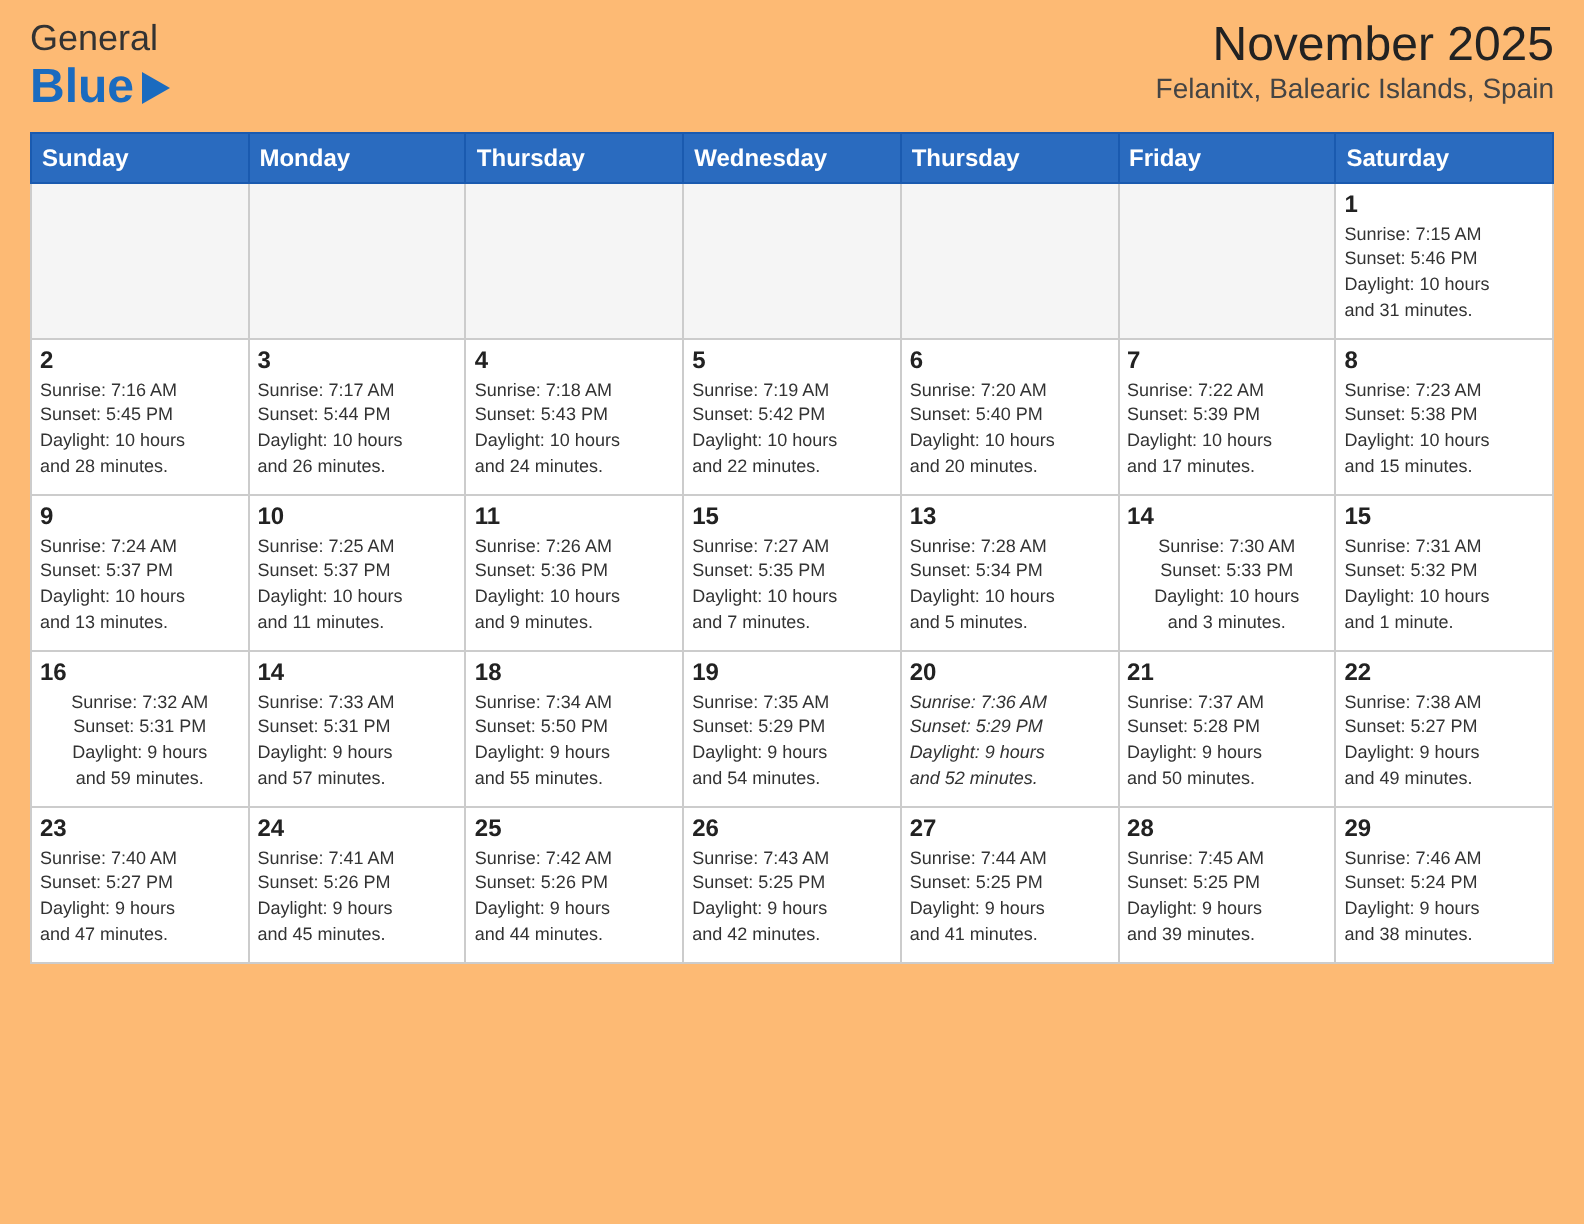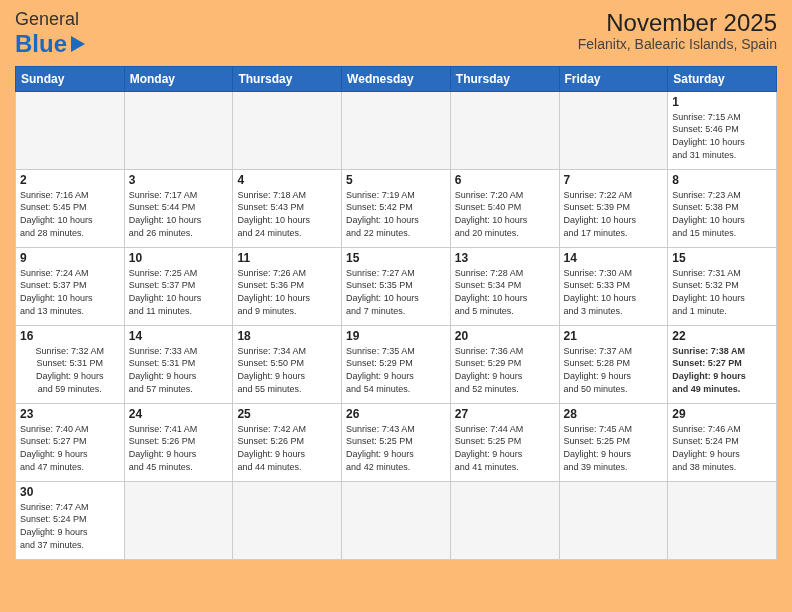--- a/index.html
+++ b/index.html
@@ -213,21 +213,21 @@
           </td>
           <td>
             <div class="day-number">13</div>
             <div class="day-info" style="white-space: pre-line;">Sunrise: 7:28 AM
 Sunset: 5:34 PM
 Daylight: 10 hours
 and 5 minutes.</div>
           </td>
           <td>
             <div class="day-number">14</div>
-            <div class="day-info" style="white-space: pre-line;">Sunrise: 7:30 AM
+            <div class="day-info" style="white-space: pre-line; text-align: center;">Sunrise: 7:30 AM
 Sunset: 5:33 PM
 Daylight: 10 hours
 and 3 minutes.</div>
           </td>
           <td>
             <div class="day-number">15</div>
             <div class="day-info" style="white-space: pre-line;">Sunrise: 7:31 AM
 Sunset: 5:32 PM
 Daylight: 10 hours
 and 1 minute.</div>
@@ -257,35 +257,35 @@
           </td>
           <td>
             <div class="day-number">19</div>
             <div class="day-info" style="white-space: pre-line;">Sunrise: 7:35 AM
 Sunset: 5:29 PM
 Daylight: 9 hours
 and 54 minutes.</div>
           </td>
           <td>
             <div class="day-number">20</div>
-            <div class="day-info" style="white-space: pre-line;">Sunrise: 7:36 AM
+            <div class="day-info" style="white-space: pre-line; font-style: italic;">Sunrise: 7:36 AM
 Sunset: 5:29 PM
 Daylight: 9 hours
 and 52 minutes.</div>
           </td>
           <td>
             <div class="day-number">21</div>
             <div class="day-info" style="white-space: pre-line;">Sunrise: 7:37 AM
 Sunset: 5:28 PM
 Daylight: 9 hours
 and 50 minutes.</div>
           </td>
           <td>
             <div class="day-number">22</div>
-            <div class="day-info" style="white-space: pre-line; font-weight: bold;">Sunrise: 7:38 AM
+            <div class="day-info" style="white-space: pre-line;">Sunrise: 7:38 AM
 Sunset: 5:27 PM
 Daylight: 9 hours
 and 49 minutes.</div>
           </td>
         </tr>
         <tr>
           <td>
             <div class="day-number">23</div>
             <div class="day-info" style="white-space: pre-line;">Sunrise: 7:40 AM
 Sunset: 5:27 PM
@@ -327,31 +327,16 @@
 Daylight: 9 hours
 and 39 minutes.</div>
           </td>
           <td>
             <div class="day-number">29</div>
             <div class="day-info" style="white-space: pre-line;">Sunrise: 7:46 AM
 Sunset: 5:24 PM
 Daylight: 9 hours
 and 38 minutes.</div>
           </td>
-        </tr>
-        <tr class="last-row">
-          <td>
-            <div class="day-number">30</div>
-            <div class="day-info" style="white-space: pre-line;">Sunrise: 7:47 AM
-Sunset: 5:24 PM
-Daylight: 9 hours
-and 37 minutes.</div>
-          </td>
-          <td class="empty"></td>
-          <td class="empty"></td>
-          <td class="empty"></td>
-          <td class="empty"></td>
-          <td class="empty"></td>
-          <td class="empty"></td>
         </tr>
       </tbody>
   </table>
 </div>
 
 </body></html>

